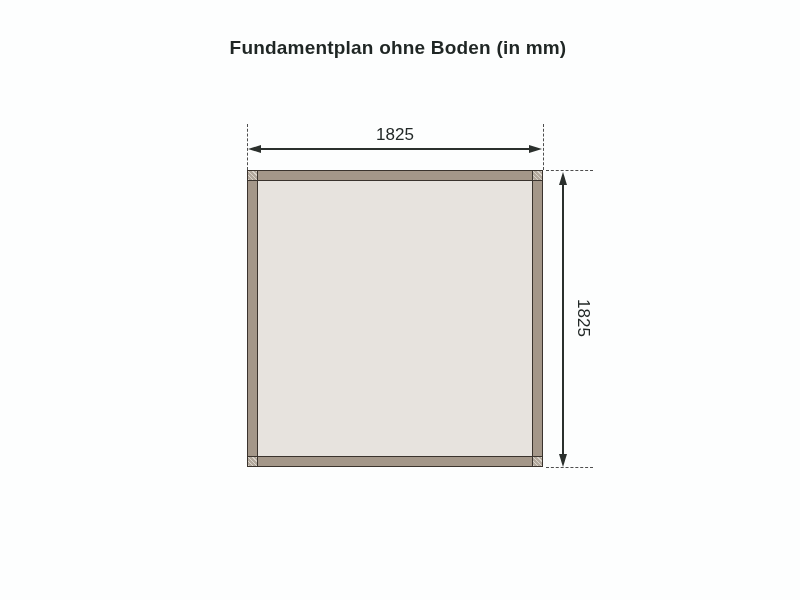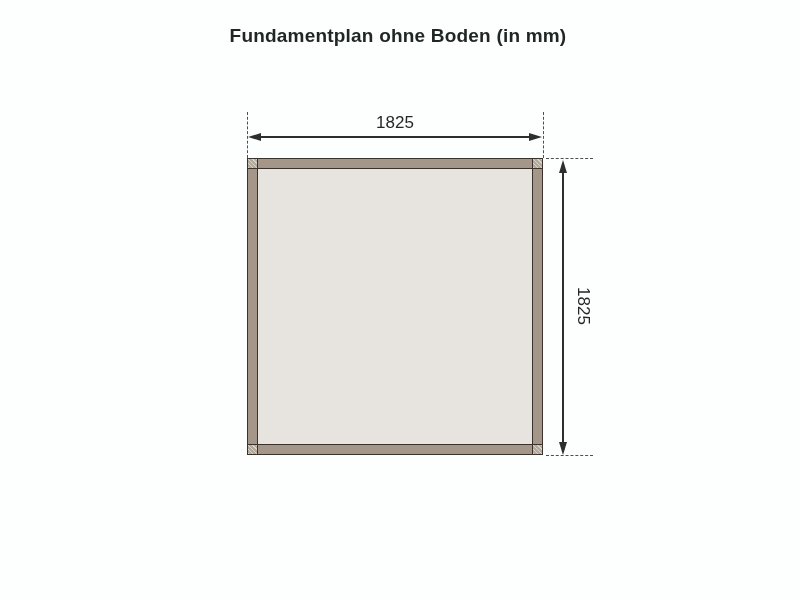--- a/index.html
+++ b/index.html
@@ -13,21 +13,21 @@
     --title: #1f2624;
   }
   * { margin:0; padding:0; box-sizing:border-box; }
   html,body { width:800px; height:600px; }
   body {
     background: var(--bg);
     font-family: "Liberation Sans", "DejaVu Sans", sans-serif;
     position: relative;
     overflow: hidden;
   }
-  .stage { position:absolute; left:0; top:0; width:800px; height:440px; }
+  .stage { position:absolute; left:0; top:12px; width:800px; height:440px; }
 
   .title {
     position:absolute; left:398px; top:25px;
     transform: translateX(-50%);
     font-size: 19px; font-weight: bold;
     color: var(--title);
     letter-spacing: .2px;
     white-space: nowrap;
   }
 

